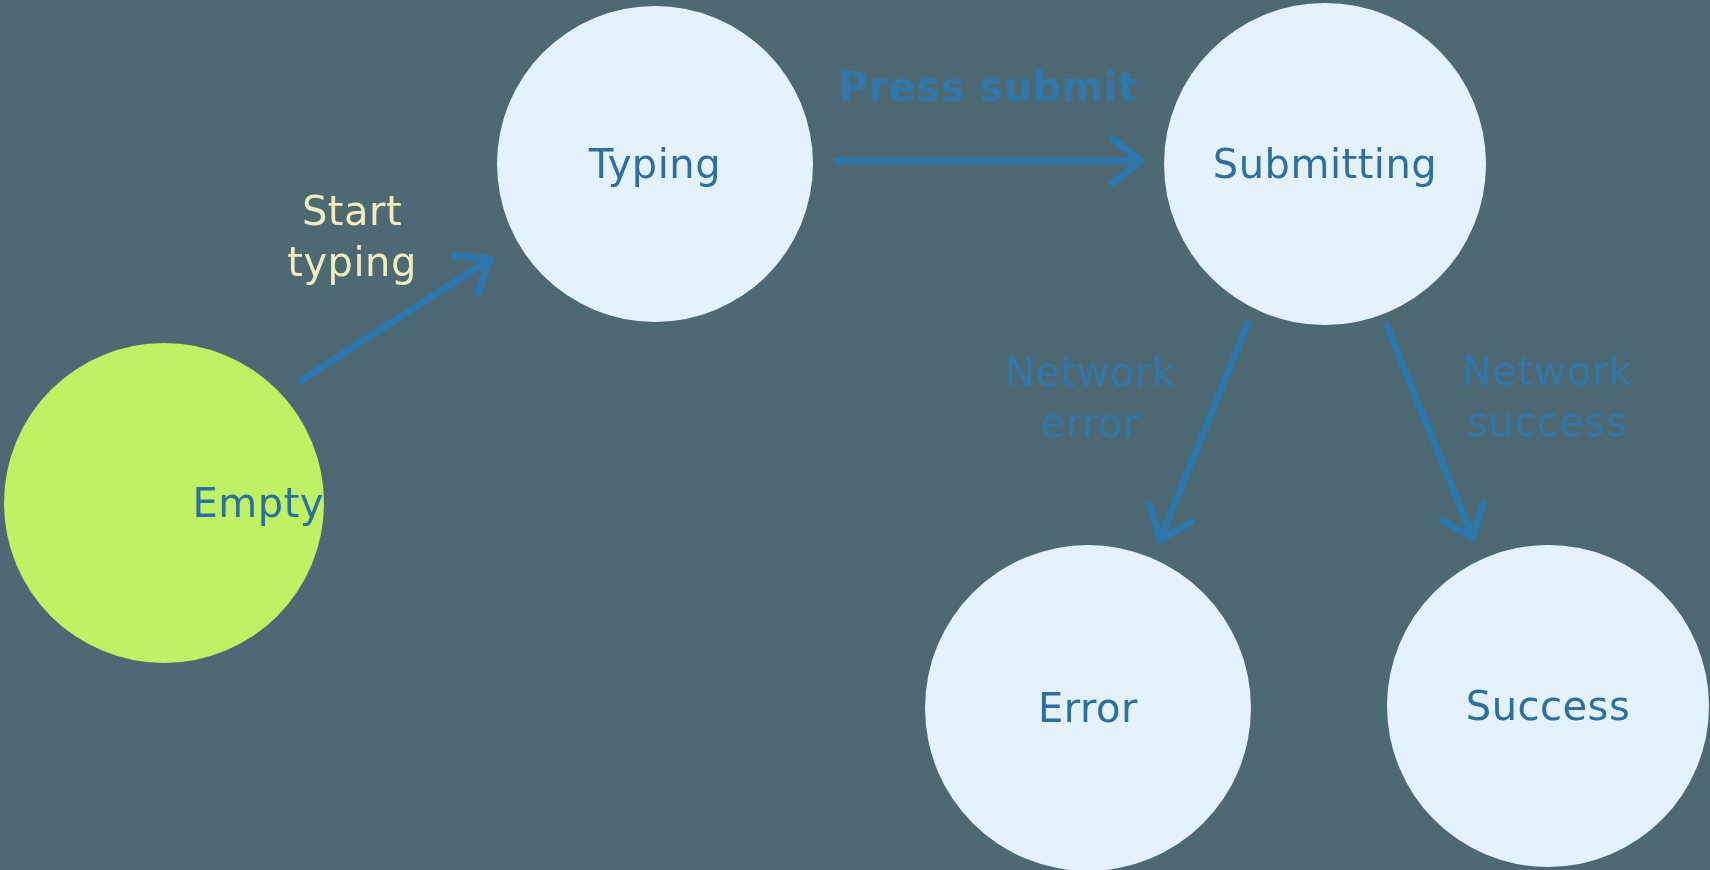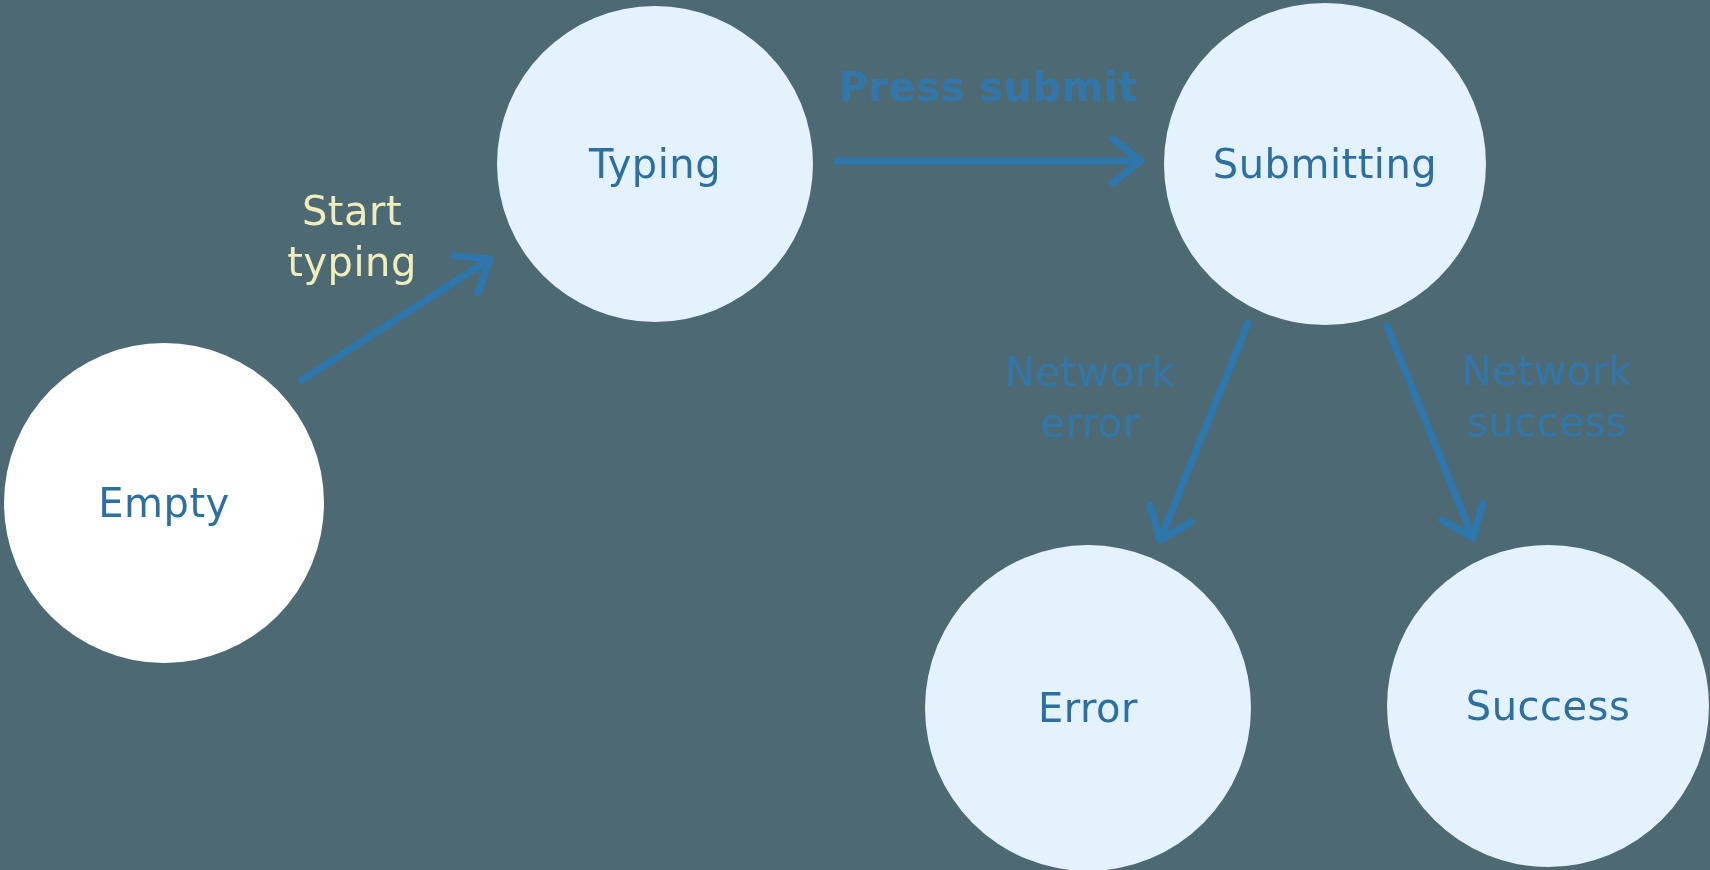--- a/index.html
+++ b/index.html
@@ -59,21 +59,21 @@
       <g fill="none" stroke="#2e77ad" stroke-width="7" stroke-linecap="round" stroke-linejoin="round">
         <line x1="1248" y1="323" x2="1161.8790211684525" y2="535.3665046187023"></line>
         <polyline points="1150.1,505.4 1160,540 1191.2,522.0"></polyline>
       </g>
       <g fill="none" stroke="#2e77ad" stroke-width="7" stroke-linecap="round" stroke-linejoin="round">
         <line x1="1387" y1="326" x2="1471.1204598973884" y2="533.3667150958877"></line>
         <polyline points="1441.8,520.0 1473,538 1482.9,503.4"></polyline>
       </g>
     </svg>
   <div id="nodes-layer">
-      <div class="node" style="left: 4px; top: 343px; width: 320px; height: 320px; background: #ffffff;">
+      <div class="node" style="left: 4px; top: 343px; width: 320px; height: 320px; background: #bef264; justify-content: flex-end;">
         <span class="node-label" style="color: rgb(45, 111, 159);">Empty</span>
       </div>
       <div class="node" style="left: 497px; top: 6px; width: 316px; height: 316px; background: rgb(227, 242, 252);">
         <span class="node-label" style="color: rgb(45, 111, 159);">Typing</span>
       </div>
       <div class="node" style="left: 1164px; top: 3px; width: 322px; height: 322px; background: rgb(227, 242, 252);">
         <span class="node-label" style="color: rgb(45, 111, 159); text-align: right;">Submitting</span>
       </div>
       <div class="node" style="left: 925px; top: 545px; width: 326px; height: 326px; background: rgb(227, 242, 252);">
         <span class="node-label" style="color: rgb(45, 111, 159);">Error</span>

